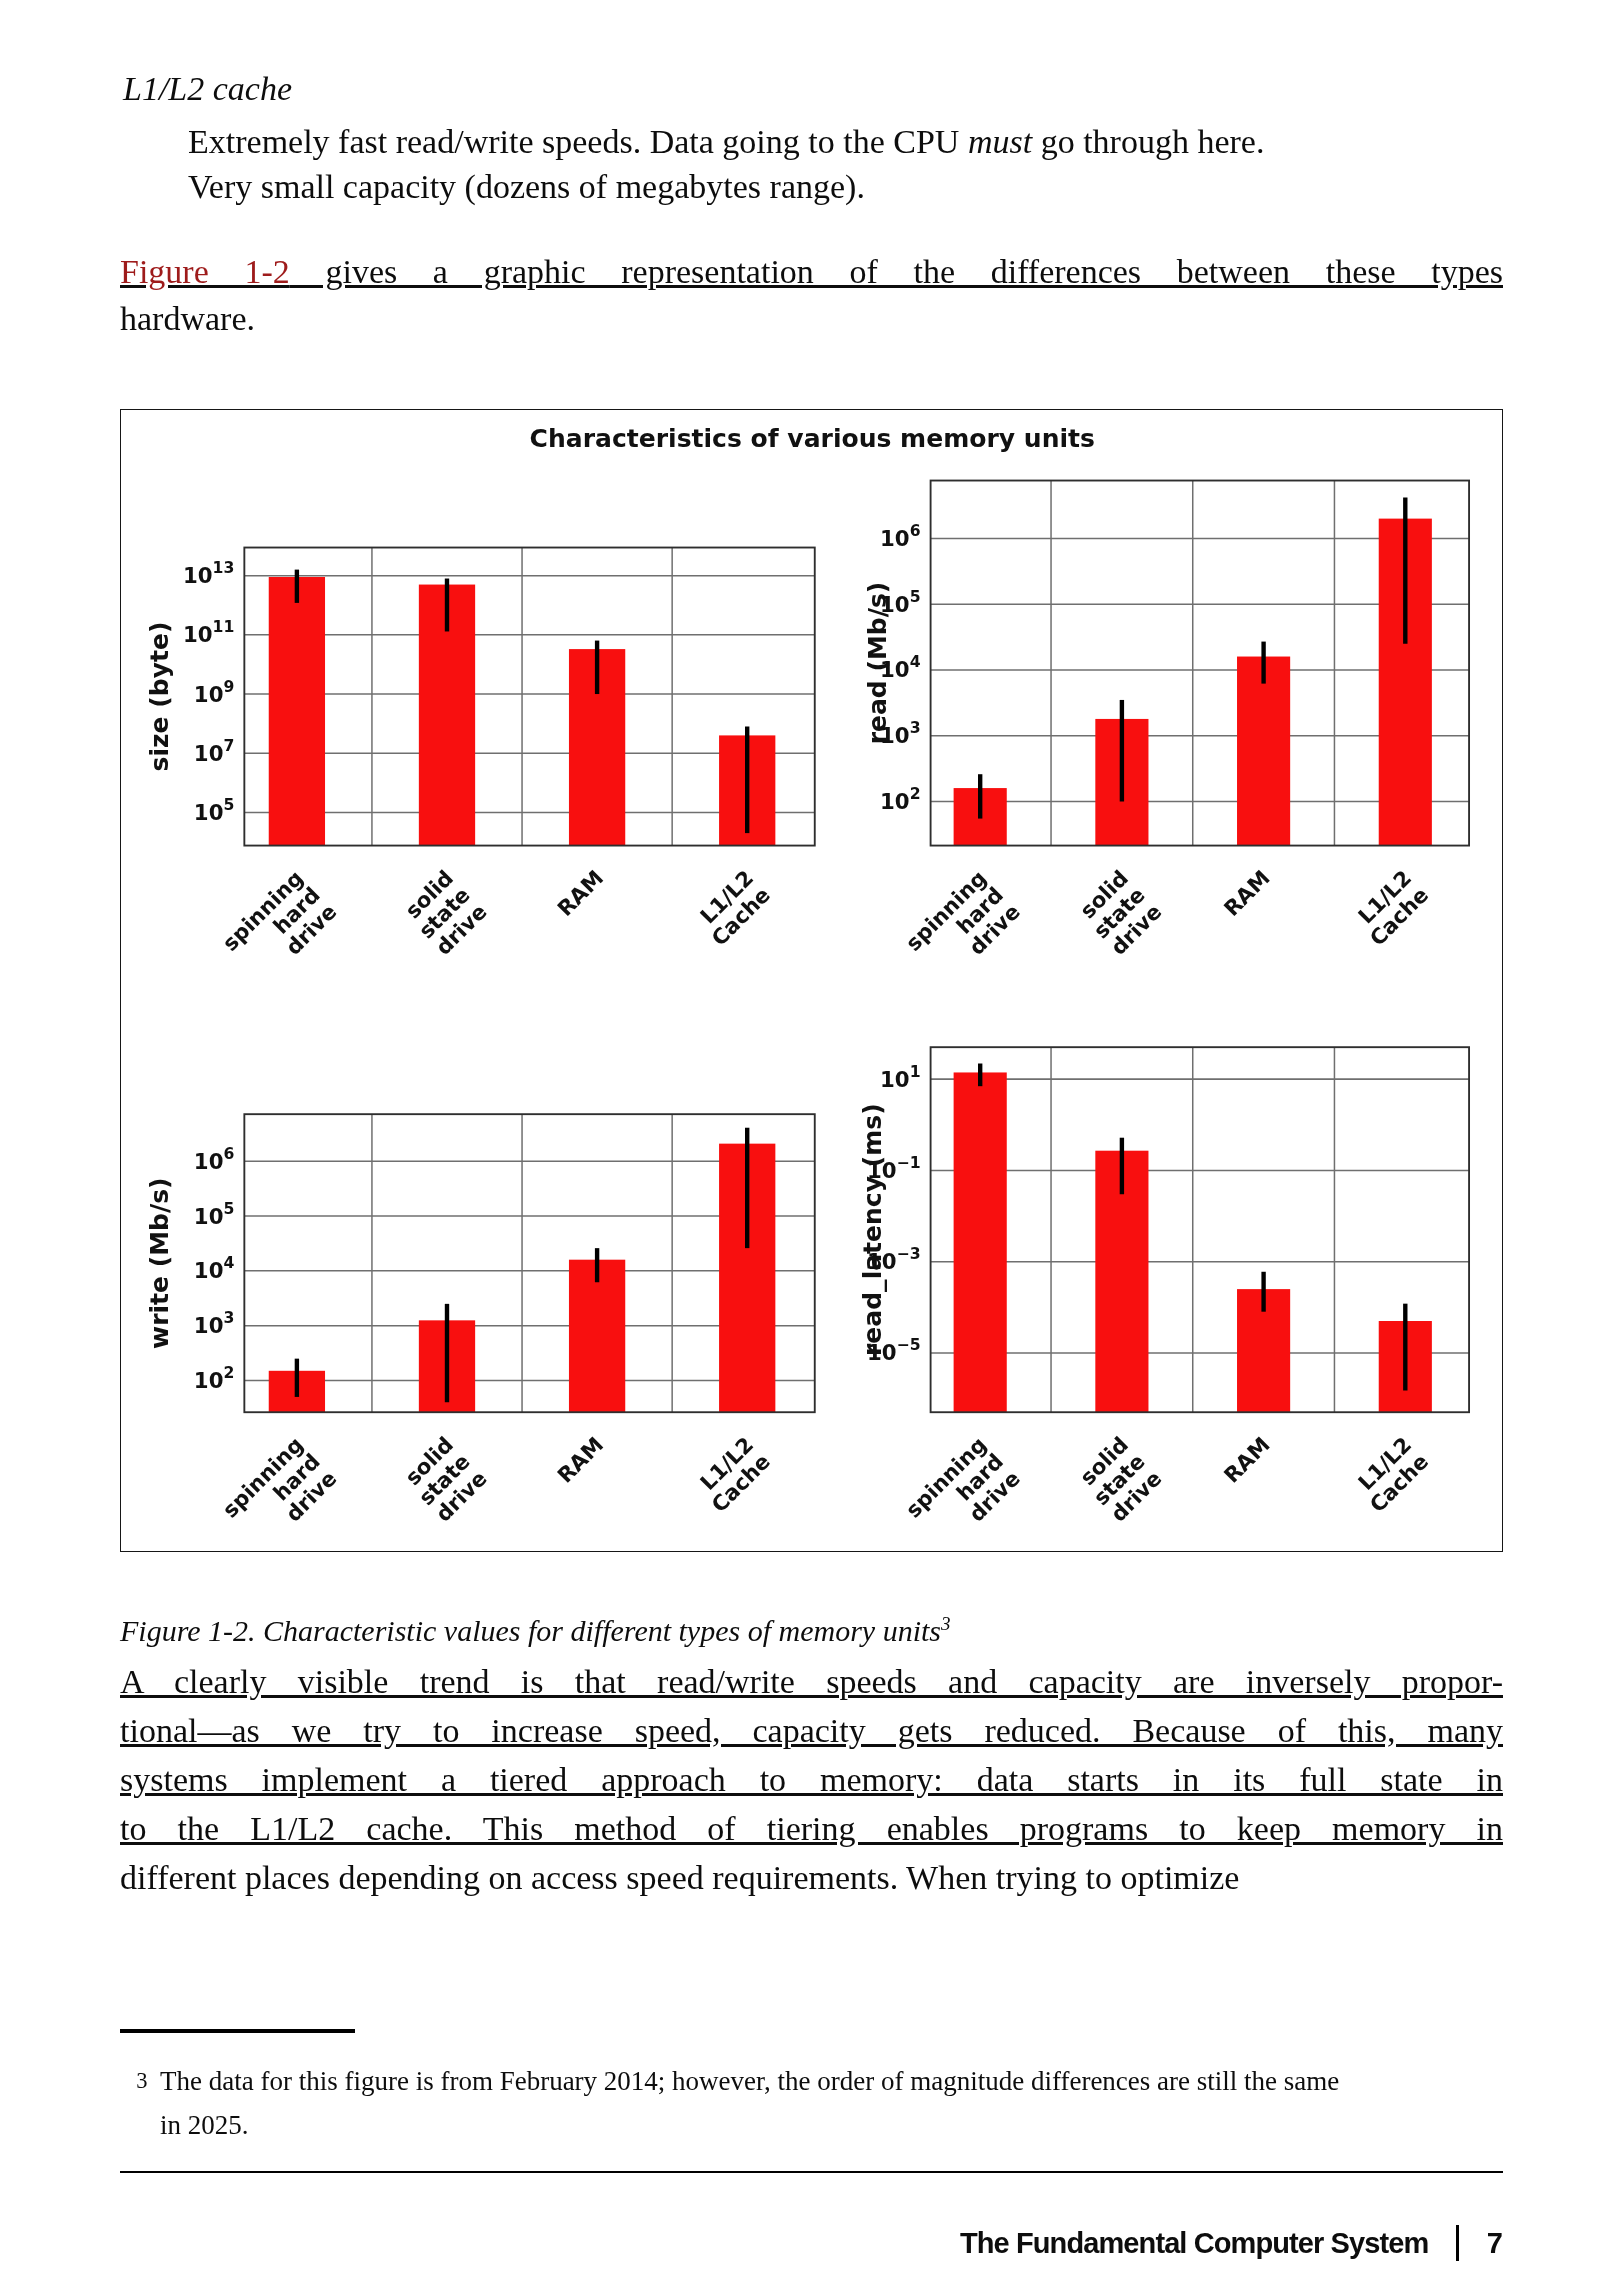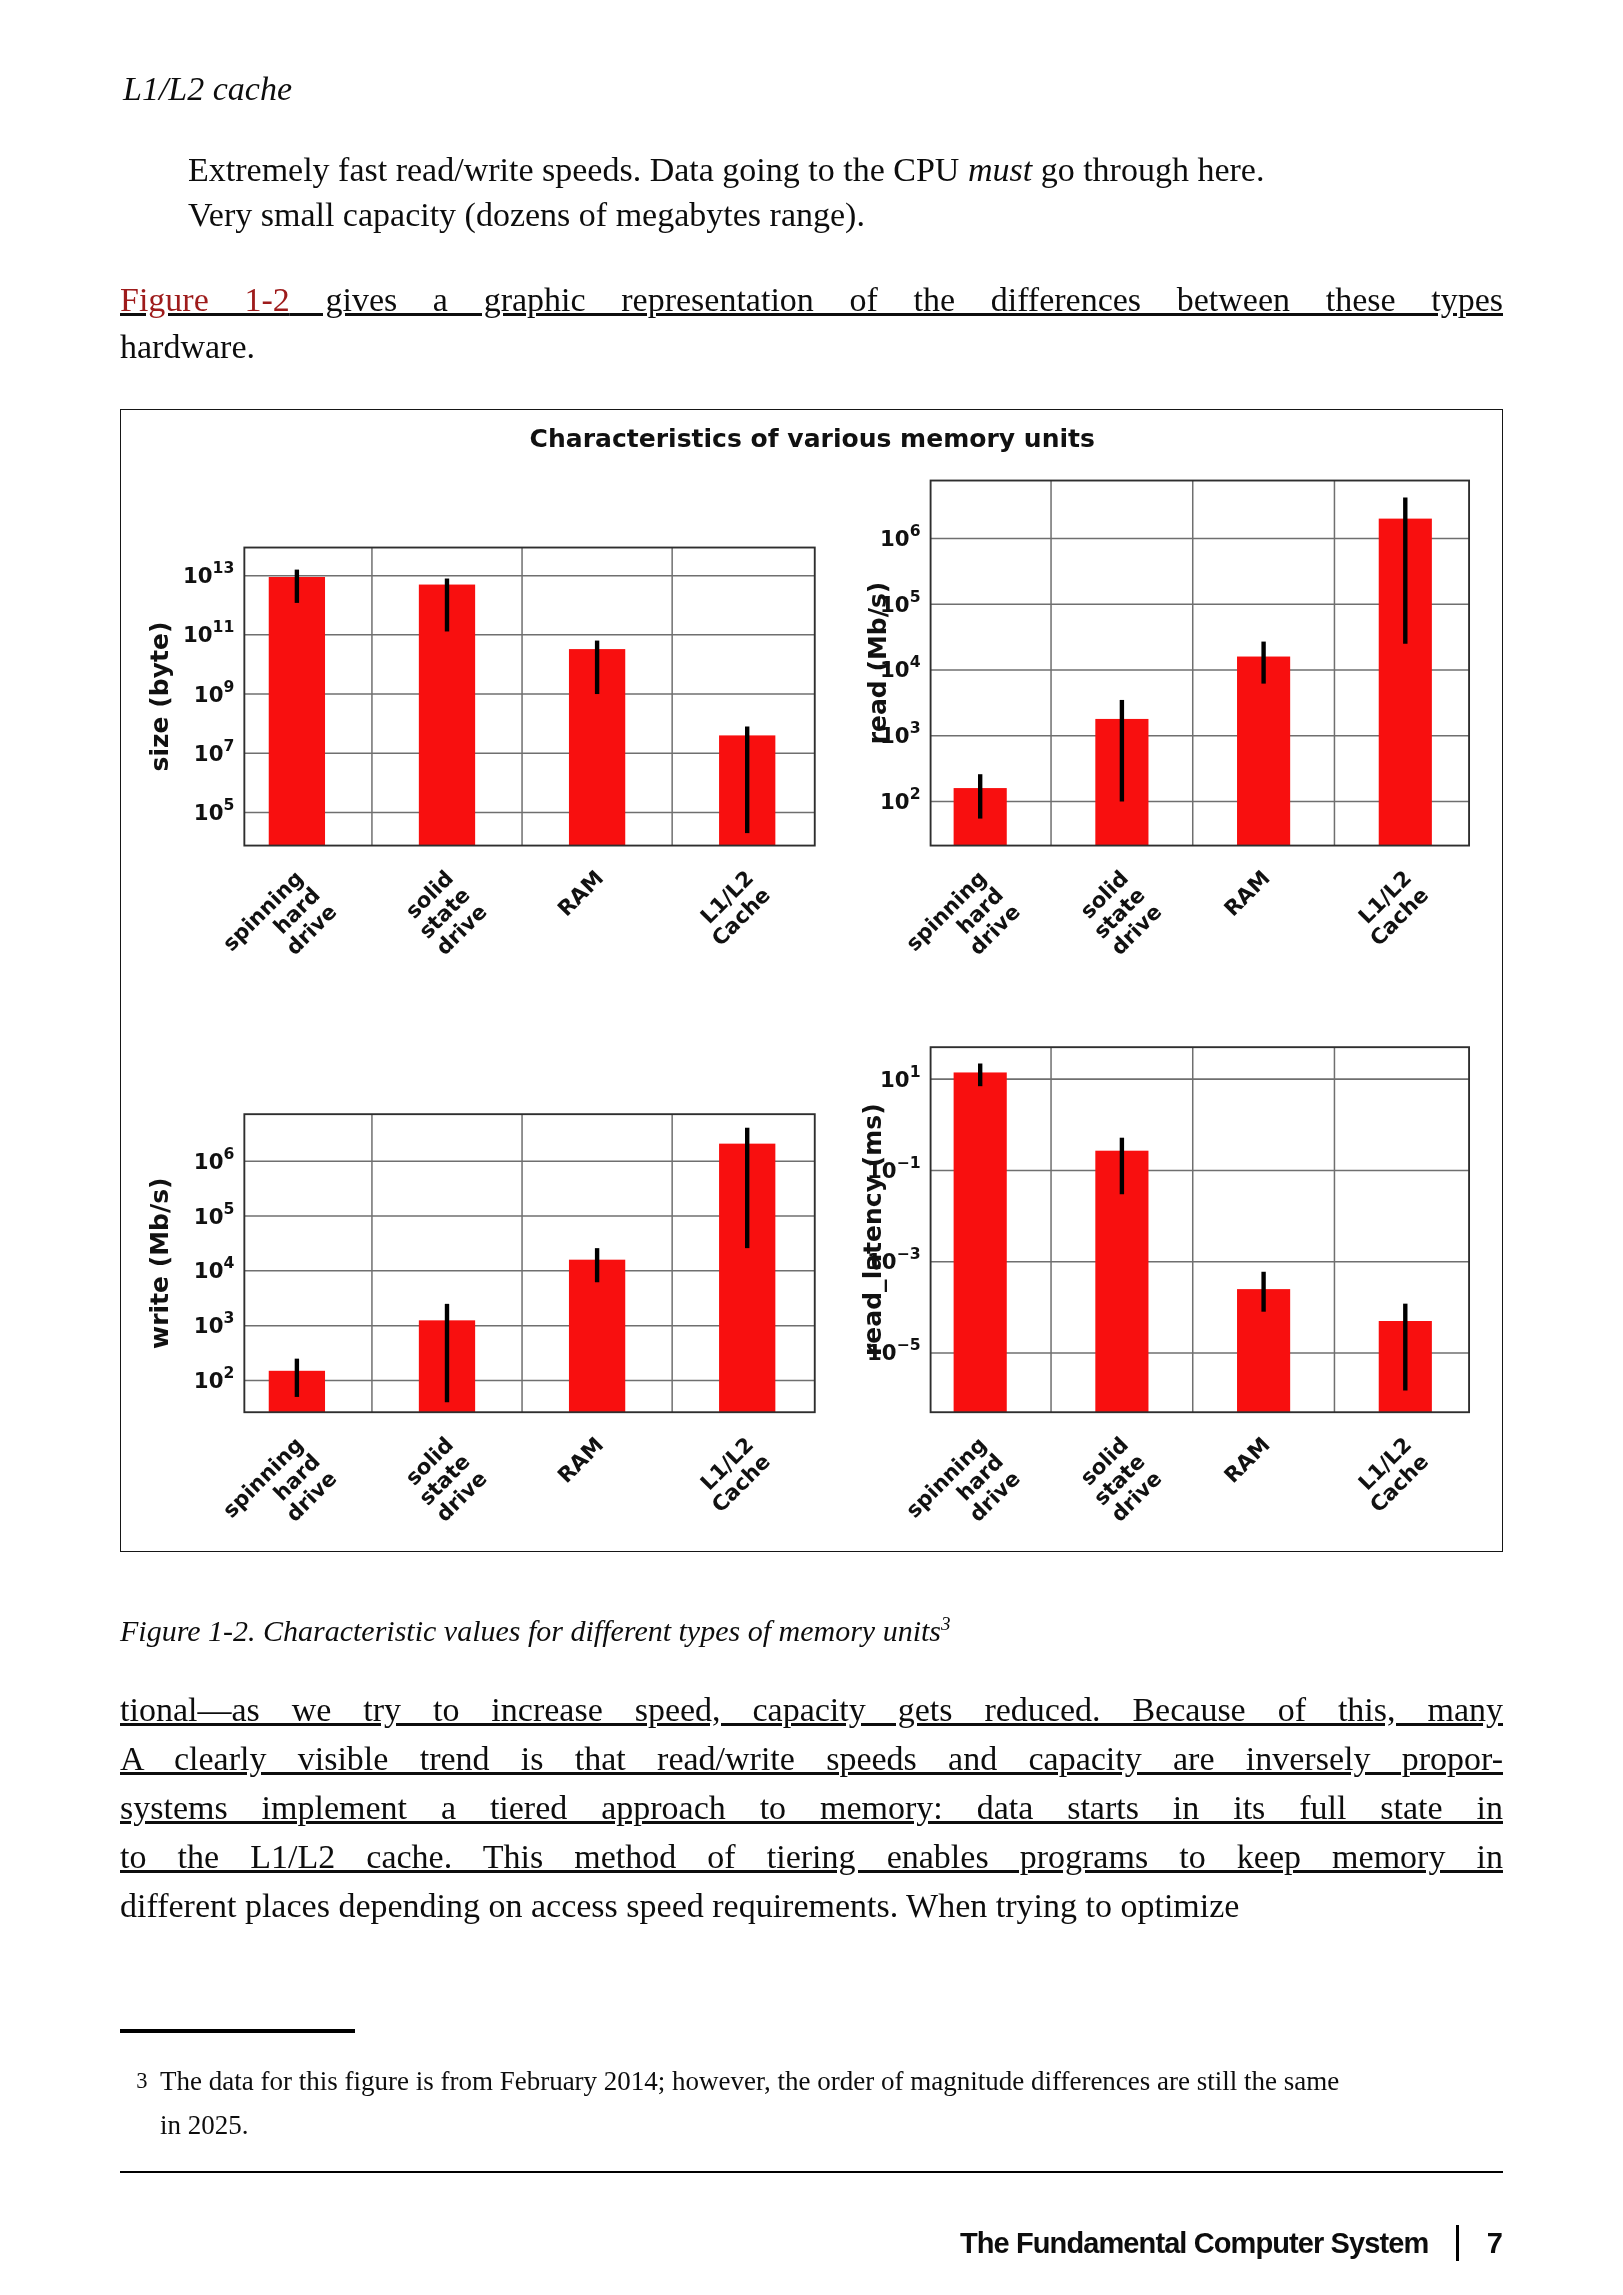--- a/index.html
+++ b/index.html
@@ -1,21 +1,21 @@
 <!DOCTYPE html>
 <html style="font-size:10px"><head>
 <meta charset="utf-8">
 <style>
   html,body{margin:0;padding:0;}
   body{
     width:1623px;height:2295px;position:relative;background:#ffffff;
     font-family:"Liberation Serif",serif;color:#0d0d0d;
   }
   .abs{position:absolute;}
-  .body-text{font-size:34px;line-height:49px;margin-top:28px;}
+  .body-text{font-size:34px;line-height:49px;}
   .jline{text-align:justify;text-align-last:justify;text-decoration:underline;}
   .lastline{text-align:left;}
   #heading{left:123px;top:70px;width:1383px;font-size:34px;font-style:italic;}
   #para1{left:188px;top:119px;width:1318px;line-height:45px;}
   #para2{left:120px;top:248px;width:1383px;line-height:47px;}
   .xref{color:#9e1b1b;text-decoration:none;}
   #figure-box{
     left:120px;top:409px;width:1383px;height:1143px;
     border:1.3px solid #161616;box-sizing:border-box;background:#fff;
   }
@@ -166,22 +166,22 @@
         <text transform="translate(2063.157894736842,1654) rotate(-45)" text-anchor="end" font-size="34" font-weight="600" fill="#111"><tspan x="0" dy="0">L1/L2</tspan><tspan x="0" dy="38">Cache</tspan></text>
         <text transform="translate(1214,1308.5) rotate(-90)" text-anchor="middle" font-size="40" font-weight="700" fill="#111">read_latency (ms)</text>
       </g>
       <text x="1104" y="58" text-anchor="middle" font-size="40" font-weight="700" fill="#111">Characteristics of various memory units</text>
     </svg>
 </div>
 
 <div id="caption" class="abs"><span>Figure 1-2. Characteristic values for different types of memory units</span><sup>3</sup></div>
 
 <div id="para3" class="abs body-text">
+  <div class="jline">A clearly visible trend is that read/write speeds and capacity are inversely propor-</div>
   <div class="jline">tional—as we try to increase speed, capacity gets reduced. Because of this, many</div>
-  <div class="jline">A clearly visible trend is that read/write speeds and capacity are inversely propor-</div>
   <div class="jline">systems implement a tiered approach to memory: data starts in its full state in</div>
   <div class="jline">to the L1/L2 cache. This method of tiering enables programs to keep memory in</div>
   <div class="lastline">different places depending on access speed requirements. When trying to optimize</div>
 </div>
 
 <div id="footnote-rule" class="abs"></div>
 <div id="footnote" class="abs">
   <div class="fnrow">
     <div class="fnmark">3</div>
     <div>

